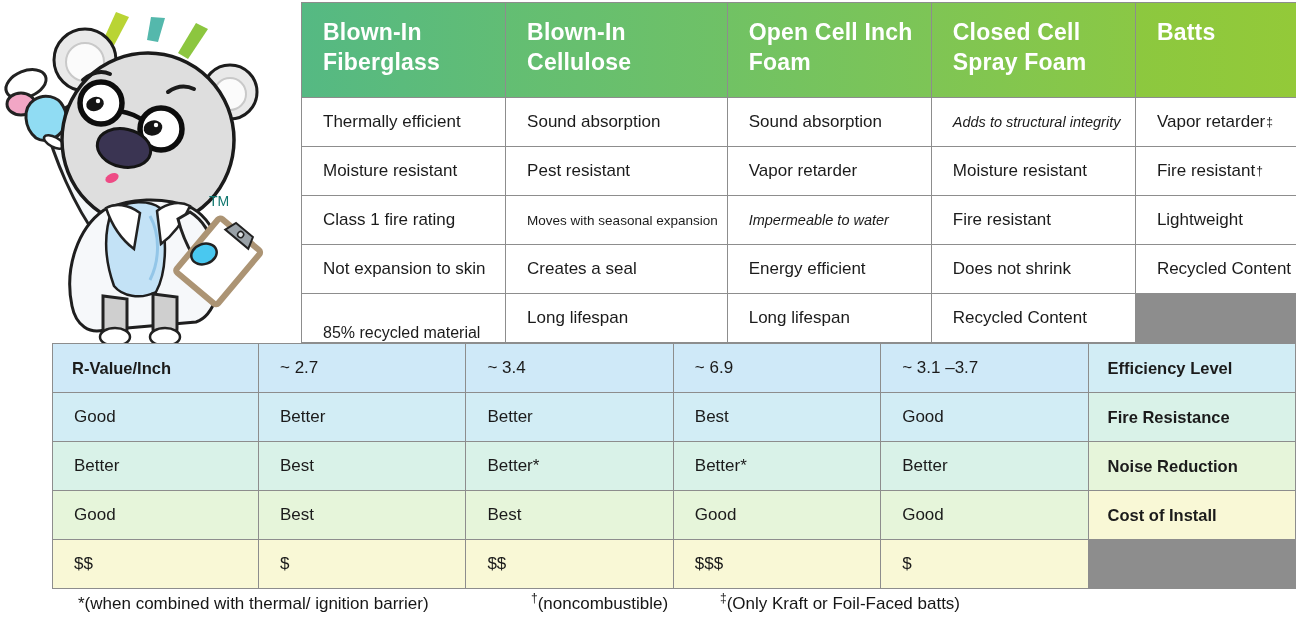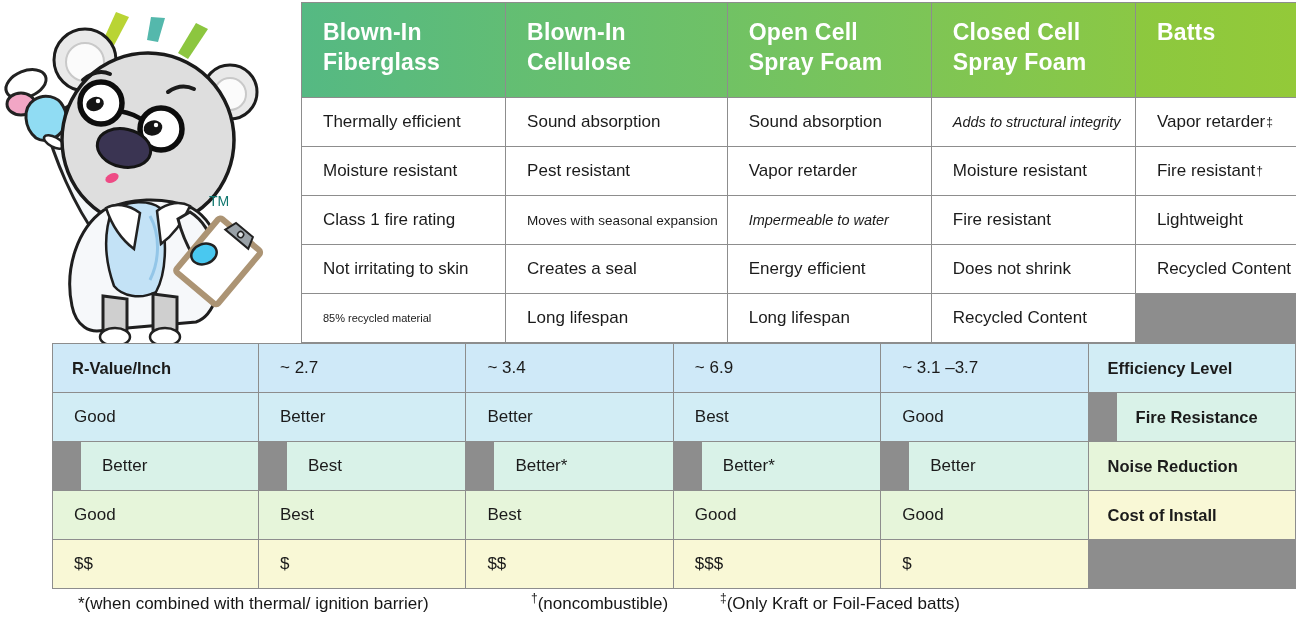--- a/index.html
+++ b/index.html
@@ -21,35 +21,35 @@
   .h1{background:linear-gradient(90deg,#55b983,#61bd75);}
   .h2{background:linear-gradient(90deg,#63be73,#6fc166);}
   .h3{background:linear-gradient(90deg,#71c264,#7dc556);}
   .h4{background:linear-gradient(90deg,#7fc554,#8ac845);}
   .h5{background:linear-gradient(90deg,#8cc83f,#95ca37);}
   .fcell{
     background:#ffffff;display:flex;align-items:center;padding:0 8px 0 21px;
     font-size:17px;white-space:nowrap;
   }
   .fcell.sm{font-size:14.5px;font-style:italic;}
-  .fcell.sm2{font-size:11px;}
+  .fcell.sm2{font-size:16px;align-items:flex-end;}
   .fcell.xs{font-size:13.5px;}
   sup.cs{font-size:12px;line-height:0;vertical-align:super;margin-left:1px;}
   
   .grid-bottom{
     position:absolute;left:52px;top:343px;width:1242px;
     display:grid;grid-template-columns:205px repeat(5,1fr);
     grid-template-rows:repeat(5,48px);
     gap:1px;background:#8d8d8d;border:1px solid #8d8d8d;z-index:2;
   }
   .lcell{font-weight:bold;font-size:16.5px;padding:0 8px 0 19px;display:flex;align-items:center;white-space:nowrap;}
   .vcell{font-size:17px;padding:0 8px 0 21px;display:flex;align-items:center;white-space:nowrap;}
   .r1{background:#cfe9f8;}
   .r2{background:#d2edf5;}
-  .r3{background:#d9f2e8;margin-left:28px;}
+  .r3{background:#d9f2e8;}
   .r4{background:#e6f5da;}
   .r5{background:#f9f8d6;}
   
   .footnote{position:absolute;top:594px;font-size:17px;color:#161616;white-space:nowrap;z-index:2;}
   .fn1{left:78px;}
   .fn2{left:531px;}
   .fn3{left:720px;}
   .footnote sup{font-size:12px;vertical-align:super;line-height:0;}
   
   .mascot-svg{position:absolute;left:0;top:0;z-index:1;overflow:visible;}
@@ -120,21 +120,21 @@
     <path d="M103,296 L103,328 Q103,341 115,341 Q127,341 127,328 L127,299 Z" fill="#cfcfcf" stroke="#222" stroke-width="3"></path>
     <path d="M153,294 L153,328 Q153,341 165,341 Q177,341 177,328 L177,297 Z" fill="#cfcfcf" stroke="#222" stroke-width="3"></path>
     <ellipse cx="115" cy="337" rx="15" ry="9" fill="#ffffff" stroke="#222" stroke-width="2.5"></ellipse>
     <ellipse cx="165" cy="337" rx="15" ry="9" fill="#ffffff" stroke="#222" stroke-width="2.5"></ellipse>
   </svg>
   <span class="tm">TM</span>
 
   <div class="grid-top">
     <div class="hcell h1">Blown-In Fiberglass</div>
     <div class="hcell h2">Blown-In Cellulose</div>
-    <div class="hcell h3">Open Cell Spray Foam</div>
+    <div class="hcell h3">Open Cell Inch Foam</div>
     <div class="hcell h4">Closed Cell Spray Foam</div>
     <div class="hcell h5">Batts</div>
 
     <div class="fcell">
         <span>Thermally efficient</span>
         <sup class="cs"></sup>
       </div>
     <div class="fcell">
         <span>Sound absorption</span>
         <sup class="cs"></sup>
@@ -188,21 +188,21 @@
     <div class="fcell">
         <span>Fire resistant</span>
         <sup class="cs"></sup>
       </div>
 
     <div class="fcell">
         <span>Lightweight</span>
         <sup class="cs"></sup>
       </div>
     <div class="fcell">
-        <span>Not irritating to skin</span>
+        <span>Not expansion to skin</span>
         <sup class="cs"></sup>
       </div>
     <div class="fcell">
         <span>Creates a seal</span>
         <sup class="cs"></sup>
       </div>
     <div class="fcell">
         <span>Energy efficient</span>
         <sup class="cs"></sup>
       </div>

